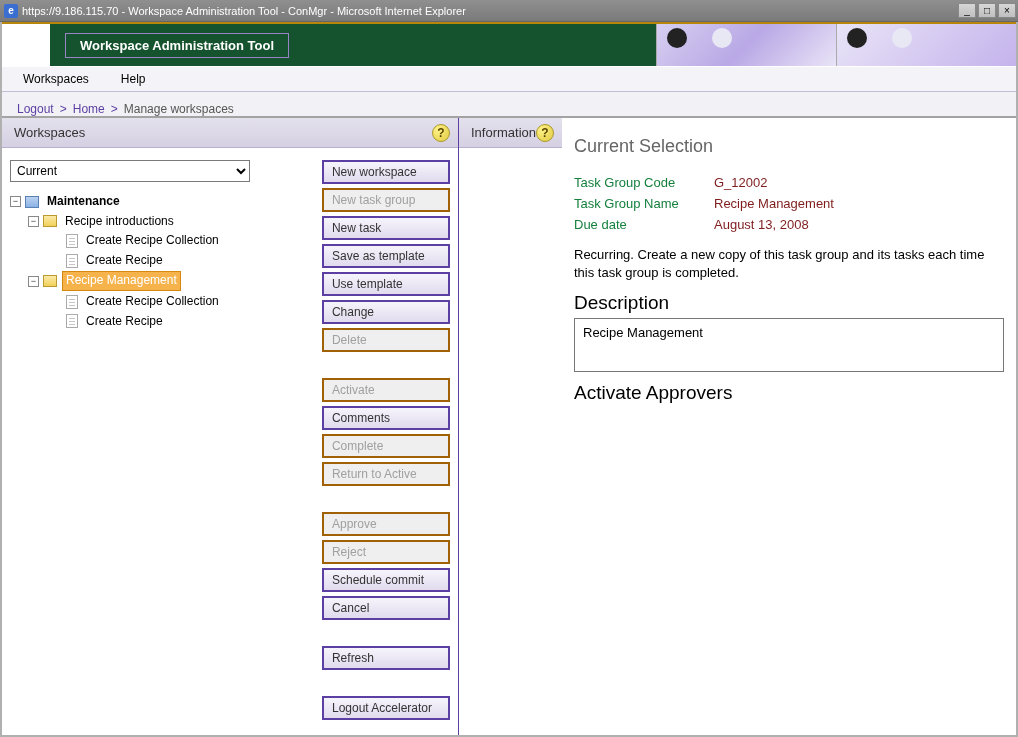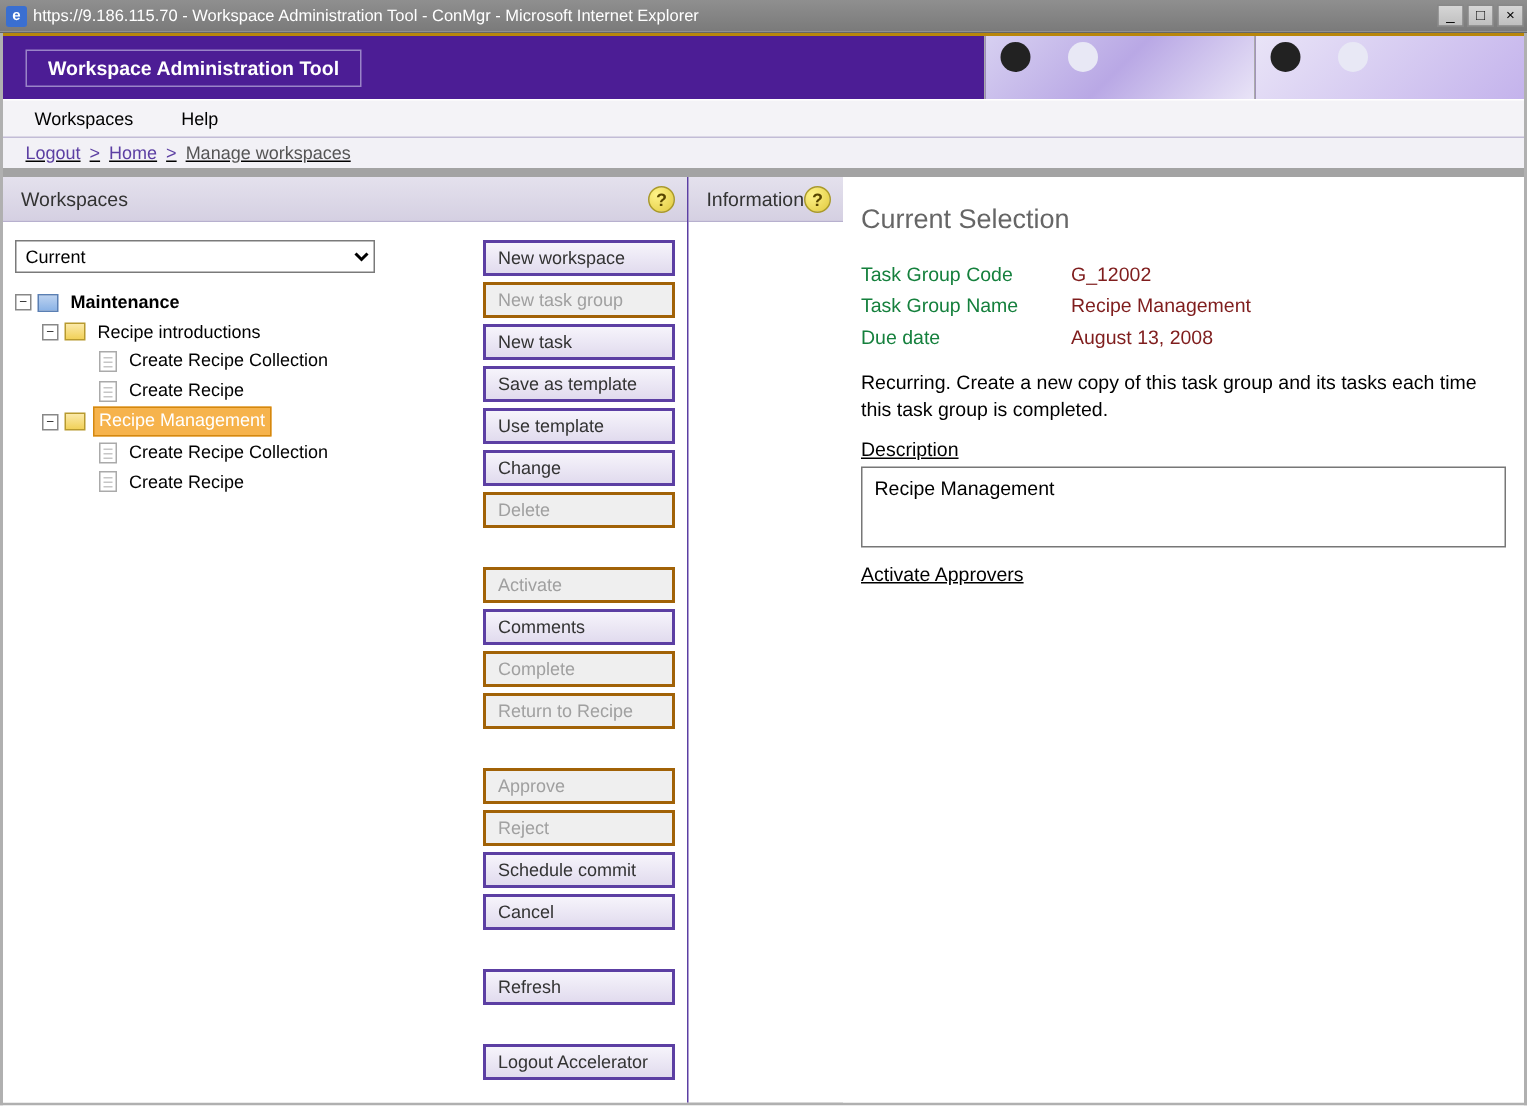--- a/index.html
+++ b/index.html
@@ -45,25 +45,26 @@
     border: 2px solid #b0b0b0;
     border-top: none;
     height: 715px;
   }
   .top-accent {
     height: 2px;
     background: #b8860b;
   }
   .header-strip {
     height: 42px;
-    background: #4c1d95;
+    background: #14532d;
     display: flex;
     align-items: center;
     justify-content: space-between;
     padding-left: 15px;
+    margin-left: 48px;
   }
   .header-strip .app-title-box {
     border: 1px solid #9a84c8;
     padding: 4px 14px;
     color: #fff;
     font-weight: bold;
     font-size: 13px;
     white-space: nowrap;
   }
   .header-strip .decor {
@@ -95,25 +96,24 @@
     padding: 0 15px;
   }
   .menubar .menu-item {
     color: #000;
     cursor: default;
     padding: 2px 6px;
   }
   .breadcrumb {
     height: 26px;
     background: #f2f1f6;
-    border-bottom: 6px solid #a3a3a3;
-    display:flex; align-items:center;
+    border-bottom: 2px solid #a3a3a3;
+    display:flex; align-items:flex-end;
     padding: 0 15px;
     gap: 6px;
-    text-decoration: underline;
   }
   .breadcrumb a { color: #5c3fa3; text-decoration:none; cursor:pointer; }
   .breadcrumb .sep { color:#5c3fa3; }
   .breadcrumb .current { color:#555; }
   
   .columns {
     display: flex;
     height: 617px;
   }
   .col-left {
@@ -224,21 +224,21 @@
     color: #666;
     margin: 6px 0 18px 0;
     font-weight: normal;
   }
   .field-row { display:flex; margin: 6px 0; font-size:13px; }
   .field-row .fld-label { width: 140px; color:#15803d; }
   .field-row .fld-val { flex:1; color:#7f1d1d; }
   .recurring {
     font-size: 13px; margin: 14px 0 10px 0; line-height:1.4;
   }
-  .sub-label { font-size:13px; margin: 10px 0 4px 0; text-decoration: underline; }
+  .sub-label { font-size:19px; margin: 10px 0 4px 0; }
   .box {
     border: 1px solid #777;
     padding: 6px 8px;
     min-height: 54px;
     font-size: 13px;
     background:#fff;
     width: 430px;
   }
 </style>
 </head>
@@ -334,21 +334,21 @@
           <div class="btn disabled">New task group</div>
           <div class="btn">New task</div>
           <div class="btn">Save as template</div>
           <div class="btn">Use template</div>
           <div class="btn">Change</div>
           <div class="btn disabled">Delete</div>
           <div class="spacer"></div>
           <div class="btn disabled">Activate</div>
           <div class="btn">Comments</div>
           <div class="btn disabled">Complete</div>
-          <div class="btn disabled">Return to Recipe</div>
+          <div class="btn disabled">Return to Active</div>
           <div class="spacer"></div>
           <div class="btn disabled">Approve</div>
           <div class="btn disabled">Reject</div>
           <div class="btn">Schedule commit</div>
           <div class="btn">Cancel</div>
           <div class="spacer"></div>
           <div class="btn">Refresh</div>
           <div class="spacer"></div>
           <div class="btn">Logout Accelerator</div>
         </div>

